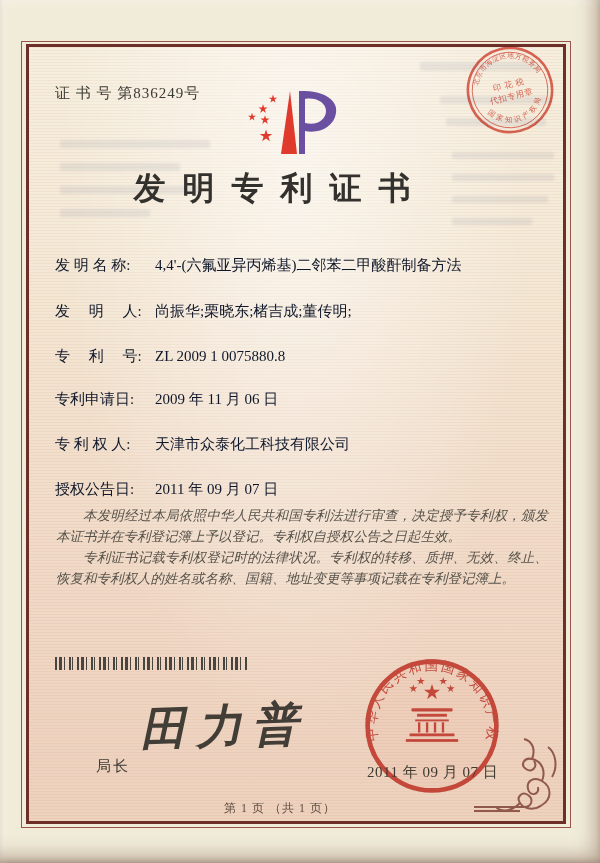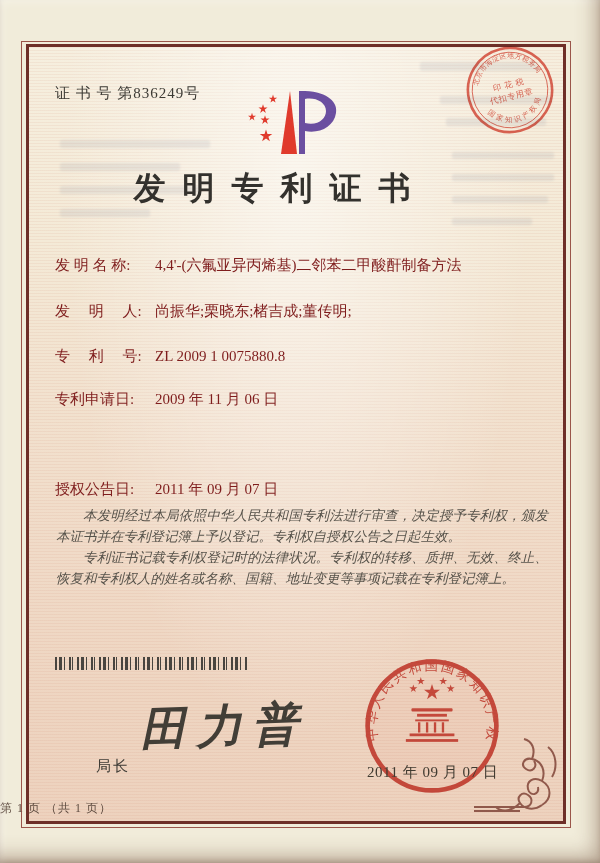--- a/index.html
+++ b/index.html
@@ -24,21 +24,21 @@
       radial-gradient(ellipse at 50% 16%, rgba(255,255,255,.55), rgba(255,255,255,0) 62%),
       repeating-linear-gradient(180deg, rgba(205,130,105,.10) 0 1px, rgba(0,0,0,0) 1px 3px),
       linear-gradient(180deg,#f6efdf 0%,#f4ead7 25%,#f2e2cf 45%,#f0dbc8 65%,#eed5c1 85%,#edd2be 100%);
   }
   
   .ghost{position:absolute;background:rgba(120,132,155,.13);filter:blur(1px);border-radius:2px;}
   .cert-no{position:absolute;left:55px;top:84px;font-size:15px;letter-spacing:1px;color:#3c3a34;}
   .logo{position:absolute;left:243px;top:90px;width:100px;height:72px;}
   .title{position:absolute;left:0;right:40px;top:167px;text-align:center;
     font-size:32px;font-weight:bold;letter-spacing:17px;padding-left:1px;color:#33312d;}
-  .row{position:absolute;left:55px;font-size:15px;color:#7f1d1d;white-space:nowrap;}
+  .row{position:absolute;left:55px;font-size:15px;color:#0f172a;white-space:nowrap;}
   .row .lbl{display:inline-block;width:100px;}
   .paras{position:absolute;left:56px;top:505px;width:492px;
     font-size:13.5px;line-height:21px;color:#56524a;font-style:italic;text-align:justify;}
   .paras p{margin:0;text-indent:2em;font-family:Liberation Serif, serif;}
   .barcode{position:absolute;left:55px;top:657px;width:193px;height:13px;
     background:repeating-linear-gradient(90deg,
       #2c2c29 0 2px,rgba(0,0,0,0) 2px 4px,
       #2c2c29 4px 7px,rgba(0,0,0,0) 7px 9px,
       #2c2c29 9px 10px,rgba(0,0,0,0) 10px 14px,
       #2c2c29 14px 16px,rgba(0,0,0,0) 16px 17px,
@@ -46,21 +46,21 @@
     opacity:.85;}
   .director{position:absolute;left:96px;top:722px;font-size:15px;letter-spacing:2px;color:#3c3a34;margin-top:35px;}
   .sig{position:absolute;left:140px;top:696px;font-size:46px;font-weight:600;font-style:italic;
     letter-spacing:10px;color:#34322c;transform:rotate(-2deg);opacity:.92;}
   .seal{position:absolute;left:362px;top:656px;width:140px;height:140px;
     mix-blend-mode:multiply;opacity:.92;z-index:20;}
   .seal-date{position:absolute;left:367px;top:763px;font-size:15px;letter-spacing:.5px;
     color:#403a30;z-index:21;}
   .tax-stamp{position:absolute;left:464px;top:44px;width:92px;height:92px;
     transform:rotate(-14deg);mix-blend-mode:multiply;opacity:.9;z-index:20;}
-  .page-info{position:absolute;left:0;width:560px;top:800px;
+  .page-info{position:absolute;left:0;width:560px;top:800px;text-align:center;
     font-size:12px;letter-spacing:1px;color:#5f4c40;}
   .corner-flourish{position:absolute;right:38px;bottom:44px;width:90px;height:82px;z-index:5;}
 </style>
 </head>
 <body>
 
 <div class="page">
 
   <div class="inner-bg"></div>
 
@@ -135,20 +135,23 @@
   </div>
   <div class="row" style="top:302px;">
     <span class="lbl">发　 明　 人:</span><span>尚振华;栗晓东;楮吉成;董传明;</span>
   </div>
   <div class="row" style="top:347px;">
     <span class="lbl">专　 利　 号:</span><span>ZL 2009 1 0075880.8</span>
   </div>
   <div class="row" style="top:390px;">
     <span class="lbl">专利申请日:</span><span>2009 年 11 月 06 日</span>
   </div>
+  <div class="row" style="top:435px;">
+    <span class="lbl">专 利 权 人:</span><span>天津市众泰化工科技有限公司</span>
+  </div>
   <div class="row" style="top:480px;">
     <span class="lbl">授权公告日:</span><span>2011 年 09 月 07 日</span>
   </div>
 
   <div class="paras">
     <p>本发明经过本局依照中华人民共和国专利法进行审查，决定授予专利权，颁发本证书并在专利登记簿上予以登记。专利权自授权公告之日起生效。</p>
     <p>专利证书记载专利权登记时的法律状况。专利权的转移、质押、无效、终止、恢复和专利权人的姓名或名称、国籍、地址变更等事项记载在专利登记簿上。</p>
   </div>
 
   <div class="barcode"></div>

